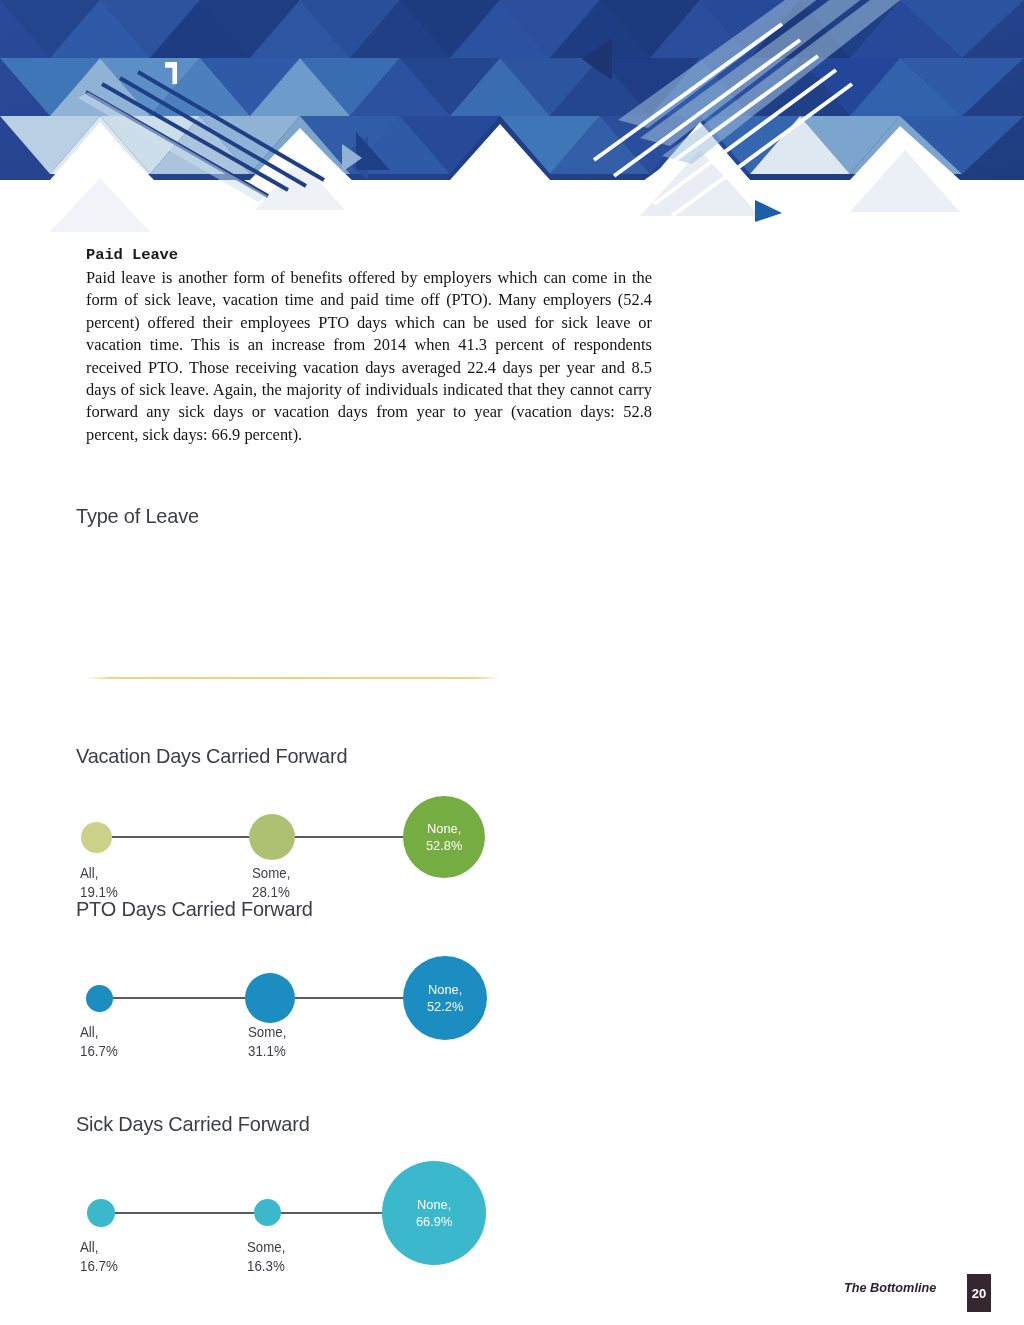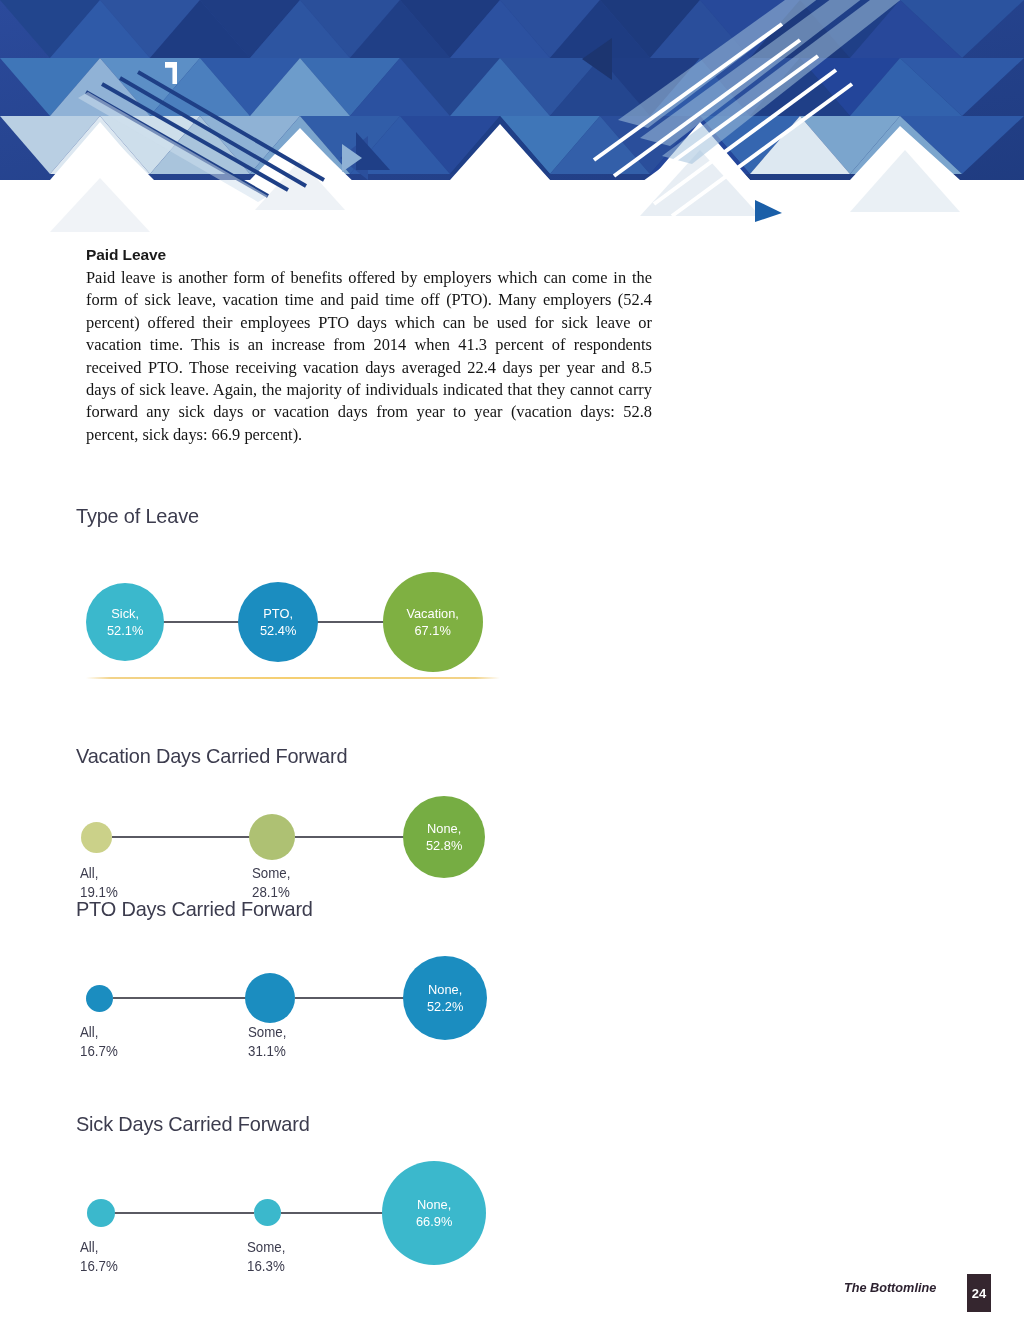--- a/index.html
+++ b/index.html
@@ -42,21 +42,21 @@
     background:#ffffff;
     z-index:6;
     clip-path:polygon(0 0, 100% 0, 100% 100%, 62% 100%, 62% 26%, 0 26%);
   }
 
   
   #article{
     position:absolute; left:86px; top:246px; width:566px;
   }
   #article-heading{
-    font-family:Liberation Sans, sans-serif;
+    font-family:Liberation Mono, monospace;
     font-weight:bold;
     font-size:15.5px;
     color:#1a1a1a;
     margin:0 0 3px 0;
     letter-spacing:-0.1px;
   }
   #article-body{
     font-family:"Liberation Serif", serif;
     font-size:16.4px;
     line-height:22.4px;
@@ -266,45 +266,20 @@
   <div id="page-title-tick"></div>
 </div>
 
 <div id="article">
   <h2 id="article-heading">Paid Leave</h2>
   <p id="article-body">Paid leave is another form of benefits offered by employers which can come in the form of sick leave, vacation time and paid time off (PTO). Many employers (52.4 percent) offered their employees PTO days which can be used for sick leave or vacation time. This is an increase from 2014 when 41.3 percent of respondents received PTO. Those receiving vacation days averaged 22.4 days per year and 8.5 days of sick leave. Again, the majority of individuals indicated that they cannot carry forward any sick days or vacation days from year to year (vacation days: 52.8 percent, sick days: 66.9 percent).</p>
 </div>
 
 <div class="chart-block" style="top:504px;">
   <div class="chart-title">Type of Leave</div>
-  <div class="chart-canvas" style="height:150px;">
-    <div class="conn-line" style="left:86px; top:93px; width:120px;"></div>
-    <div class="conn-line" style="left:240px; top:93px; width:70px;"></div>
-
-    <div class="bubble" style="left:10px; top:55px; width:78px; height:78px; background:#3bb8cc;">
-      <span class="bubble-label-inside">
-        <span>Sick</span>,<br>
-        <span>52.1%</span>
-      </span>
-    </div>
-
-    <div class="bubble" style="left:162px; top:54px; width:80px; height:80px; background:#1b8dc0;">
-      <span class="bubble-label-inside">
-        <span>PTO</span>,<br>
-        <span>52.4%</span>
-      </span>
-    </div>
-
-    <div class="bubble" style="left:307px; top:44px; width:100px; height:100px; background:#7fb042;">
-      <span class="bubble-label-inside">
-        <span>Vacation</span>,<br>
-        <span>67.1%</span>
-      </span>
-    </div>
-  </div>
 </div>
 
 <div class="divider-rule" style="top:677px;"></div>
 
 <div class="chart-block" style="top:720px;margin-top:24px;">
   <div class="chart-title">Vacation Days Carried Forward</div>
   <div class="chart-canvas" style="height:140px;">
     <div class="conn-line" style="left:36px; top:68px; width:140px;"></div>
     <div class="conn-line" style="left:219px; top:68px; width:110px;"></div>
 
@@ -379,15 +354,15 @@
         <span>None</span>,<br>
         <span>66.9%</span>
       </span>
     </div>
   </div>
 </div>
 
 <div id="footer">
   <div id="footer-brand">The Bottomline</div>
   <div id="footer-page-box">
-    <span id="footer-page-num">24</span>
+    <span id="footer-page-num">20</span>
   </div>
 </div>
 
 </body></html>

